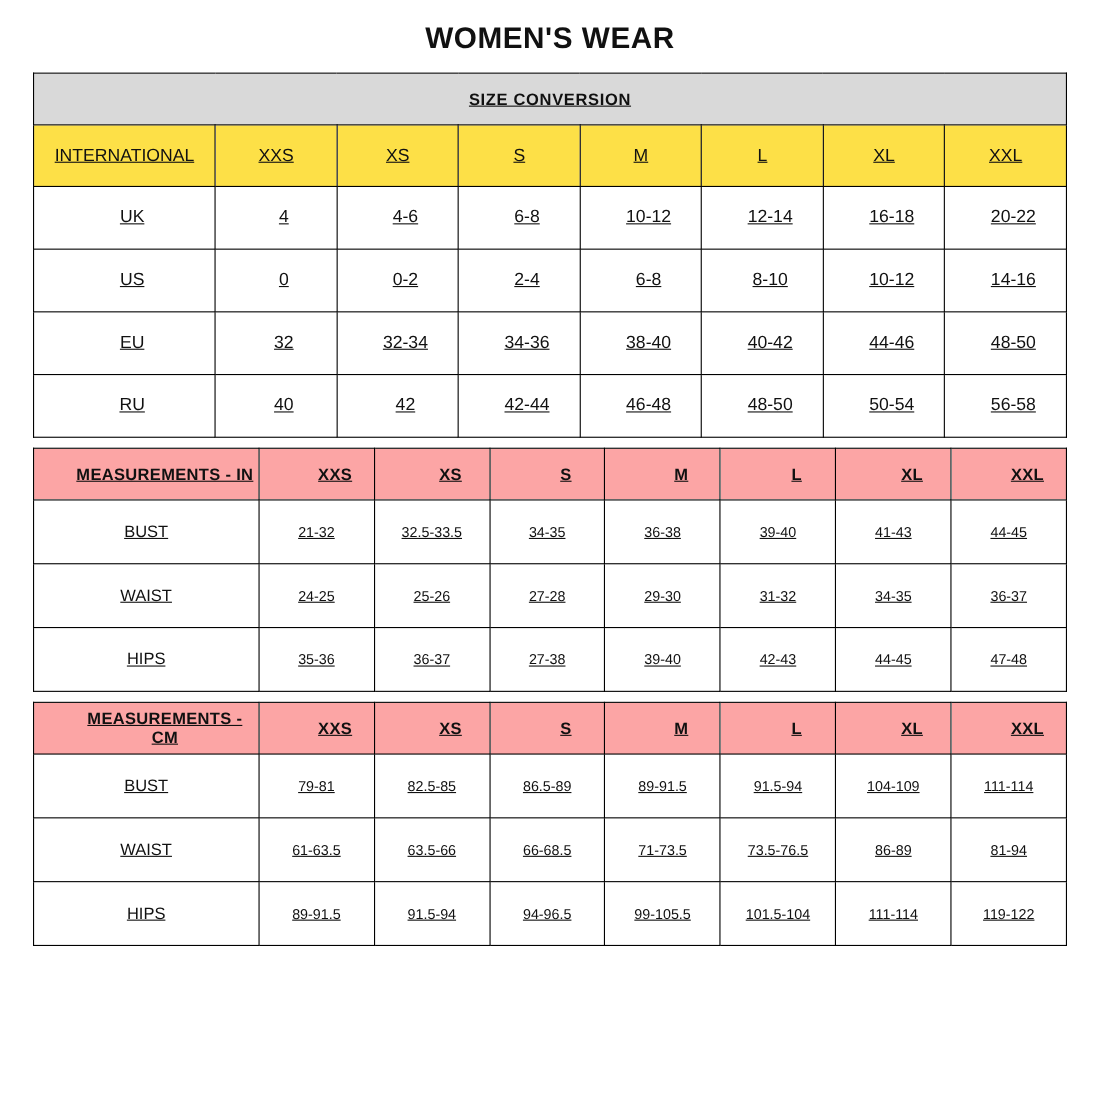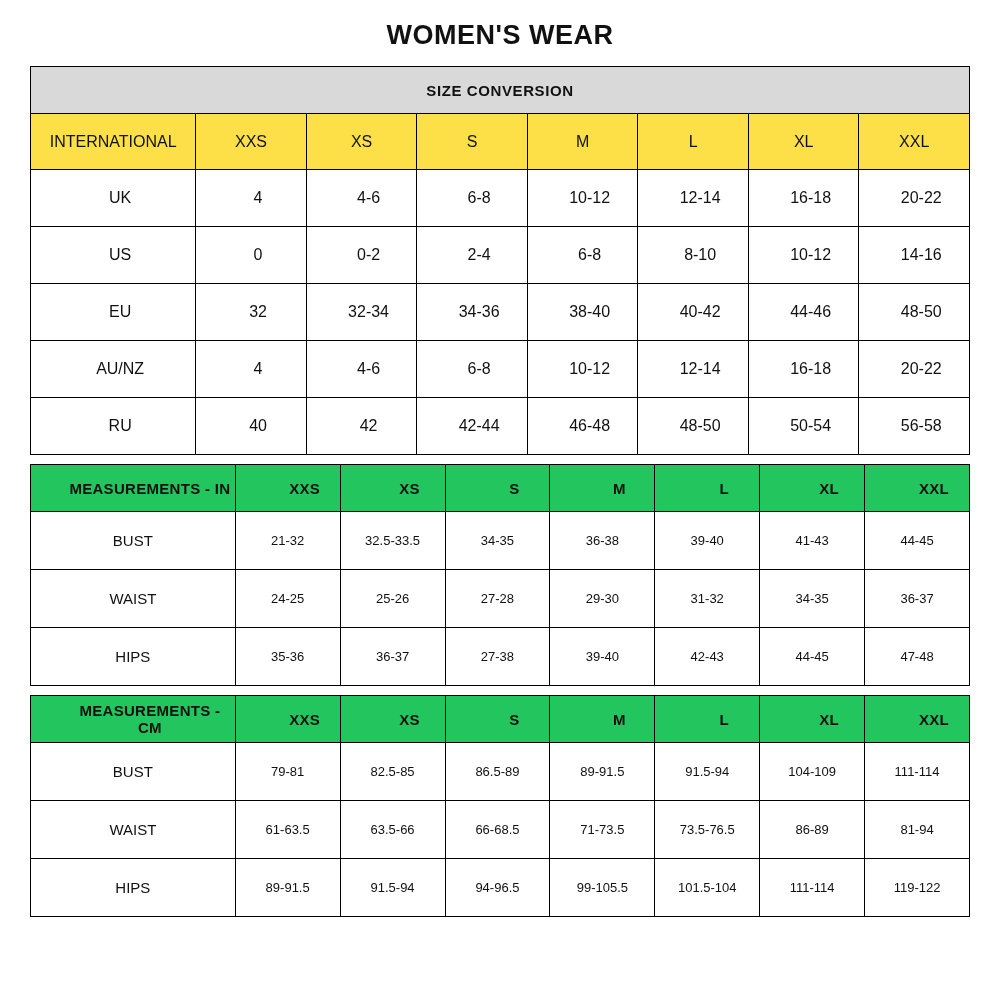--- a/index.html
+++ b/index.html
@@ -21,20 +21,21 @@
     font-size: 27px;
     font-weight: 700;
     letter-spacing: 0.5px;
     margin: 14px 0 15px 0;
   }
   table {
     width: 100%;
     border-collapse: collapse;
     table-layout: fixed;
     margin-bottom: 9px;
+    text-decoration: underline;
   }
   th, td {
     border: 1.5px solid #000000;
     text-align: center;
     vertical-align: middle;
     padding: 0 2px;
     overflow: hidden;
   }
   
   .t1 .banner-row th {
@@ -48,21 +49,21 @@
   .t1 .header-row th {
     background: #fde047;
     font-weight: 500;
     font-size: 16px;
   }
   .t1 tbody tr { height: 57px; }
   .t1 td { font-size: 16px; font-weight: 500; padding-left: 16px; }
   
   .tm thead tr { height: 47px; }
   .tm thead th {
-    background: #22c55e;
+    background: #fca5a5;
     font-weight: 700;
     font-size: 15px;
     letter-spacing: 0.3px;
     padding-left: 36px;
   }
   .tm tbody tr { height: 58px; }
   .tm td { font-size: 13px; font-weight: 500; }
   .tm td:first-child { font-size: 15px; }
 </style>
 </head>
@@ -123,30 +124,20 @@
           <td>EU</td>
           <td>32</td>
           <td>32-34</td>
           <td>34-36</td>
           <td>38-40</td>
           <td>40-42</td>
           <td>44-46</td>
           <td>48-50</td>
         </tr>
         <tr>
-          <td>AU/NZ</td>
-          <td>4</td>
-          <td>4-6</td>
-          <td>6-8</td>
-          <td>10-12</td>
-          <td>12-14</td>
-          <td>16-18</td>
-          <td>20-22</td>
-        </tr>
-        <tr>
           <td>RU</td>
           <td>40</td>
           <td>42</td>
           <td>42-44</td>
           <td>46-48</td>
           <td>48-50</td>
           <td>50-54</td>
           <td>56-58</td>
         </tr>
       </tbody>

